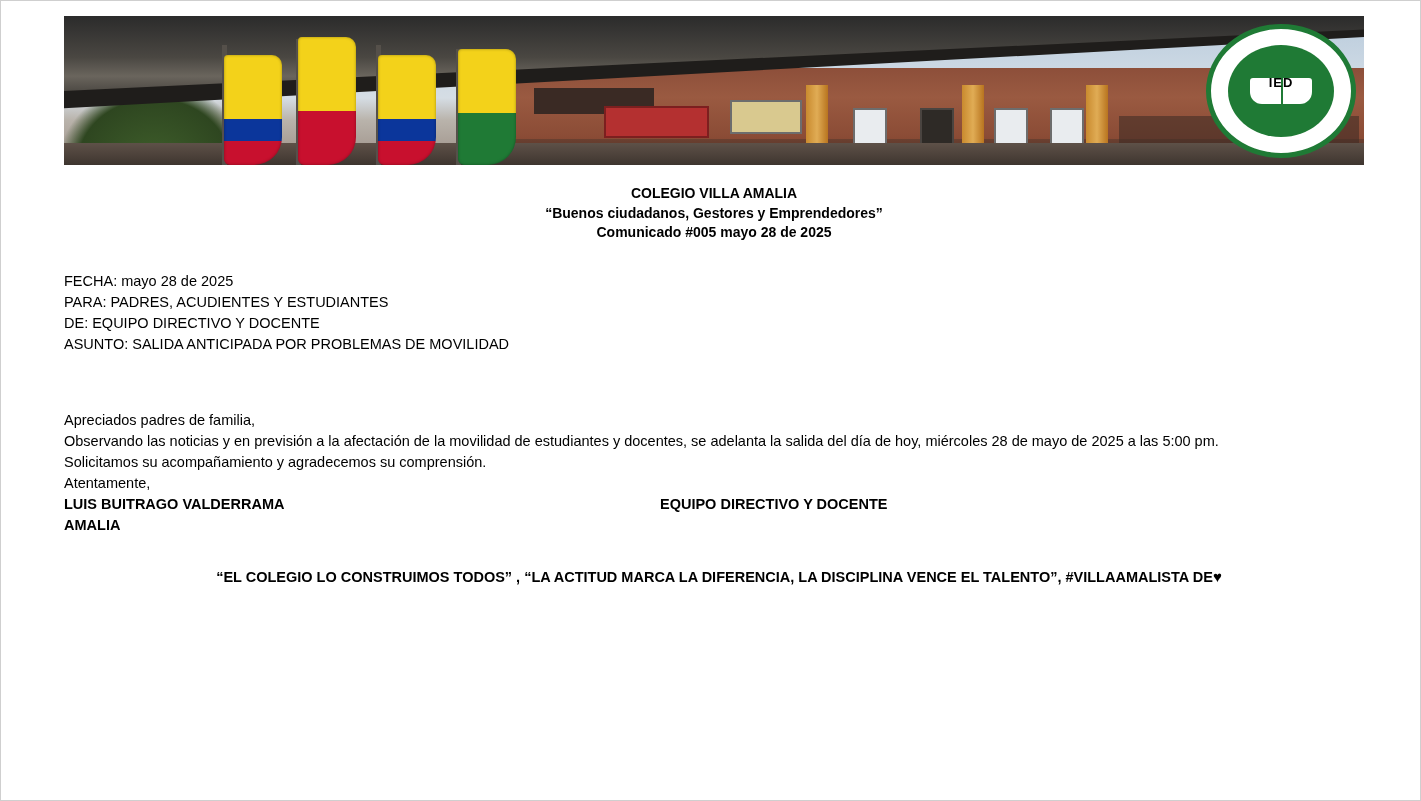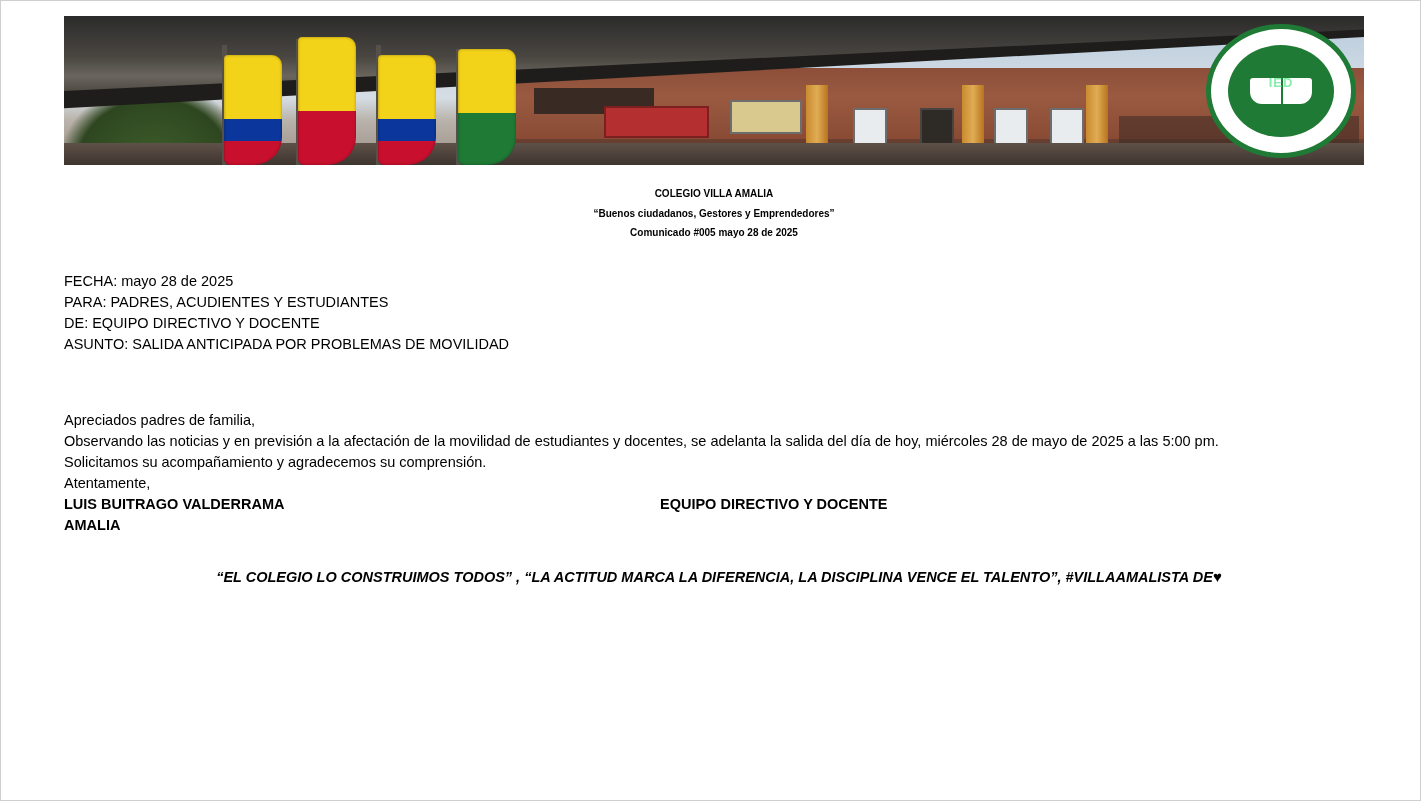--- a/index.html
+++ b/index.html
@@ -160,30 +160,30 @@
     left: 50%;
     top: 0;
     width: 2px;
     height: 100%;
     background: #1f7a35;
   }
   .logo-letters {
     position: absolute;
     font-size: 13px;
     font-weight: bold;
-    color: #86efac;
+    color: #000000;
     letter-spacing: 1px;
     top: 30px;
   }
 
   
   .title-block {
     margin-top: 19px;
     text-align: center;
-    font-size: 10px;
+    font-size: 14px;
     font-weight: bold;
     line-height: 19.5px;
   }
   .meta-block {
     margin-top: 28px;
     font-size: 14.5px;
     font-weight: normal;
     line-height: 21px;
   }
   .para-block {
@@ -211,21 +211,20 @@
     position: absolute;
     left: 596px;
     top: 0;
   }
   .slogan {
     margin-top: 30px;
     font-size: 14.5px;
     font-weight: bold;
     text-align: center;
     padding-left: 10px;
-    font-style: italic;
   }
   .heart {
     color: #000000;
     font-size: 15px;
   }
 </style>
 </head>
 <body>
 
 <div class="page">

